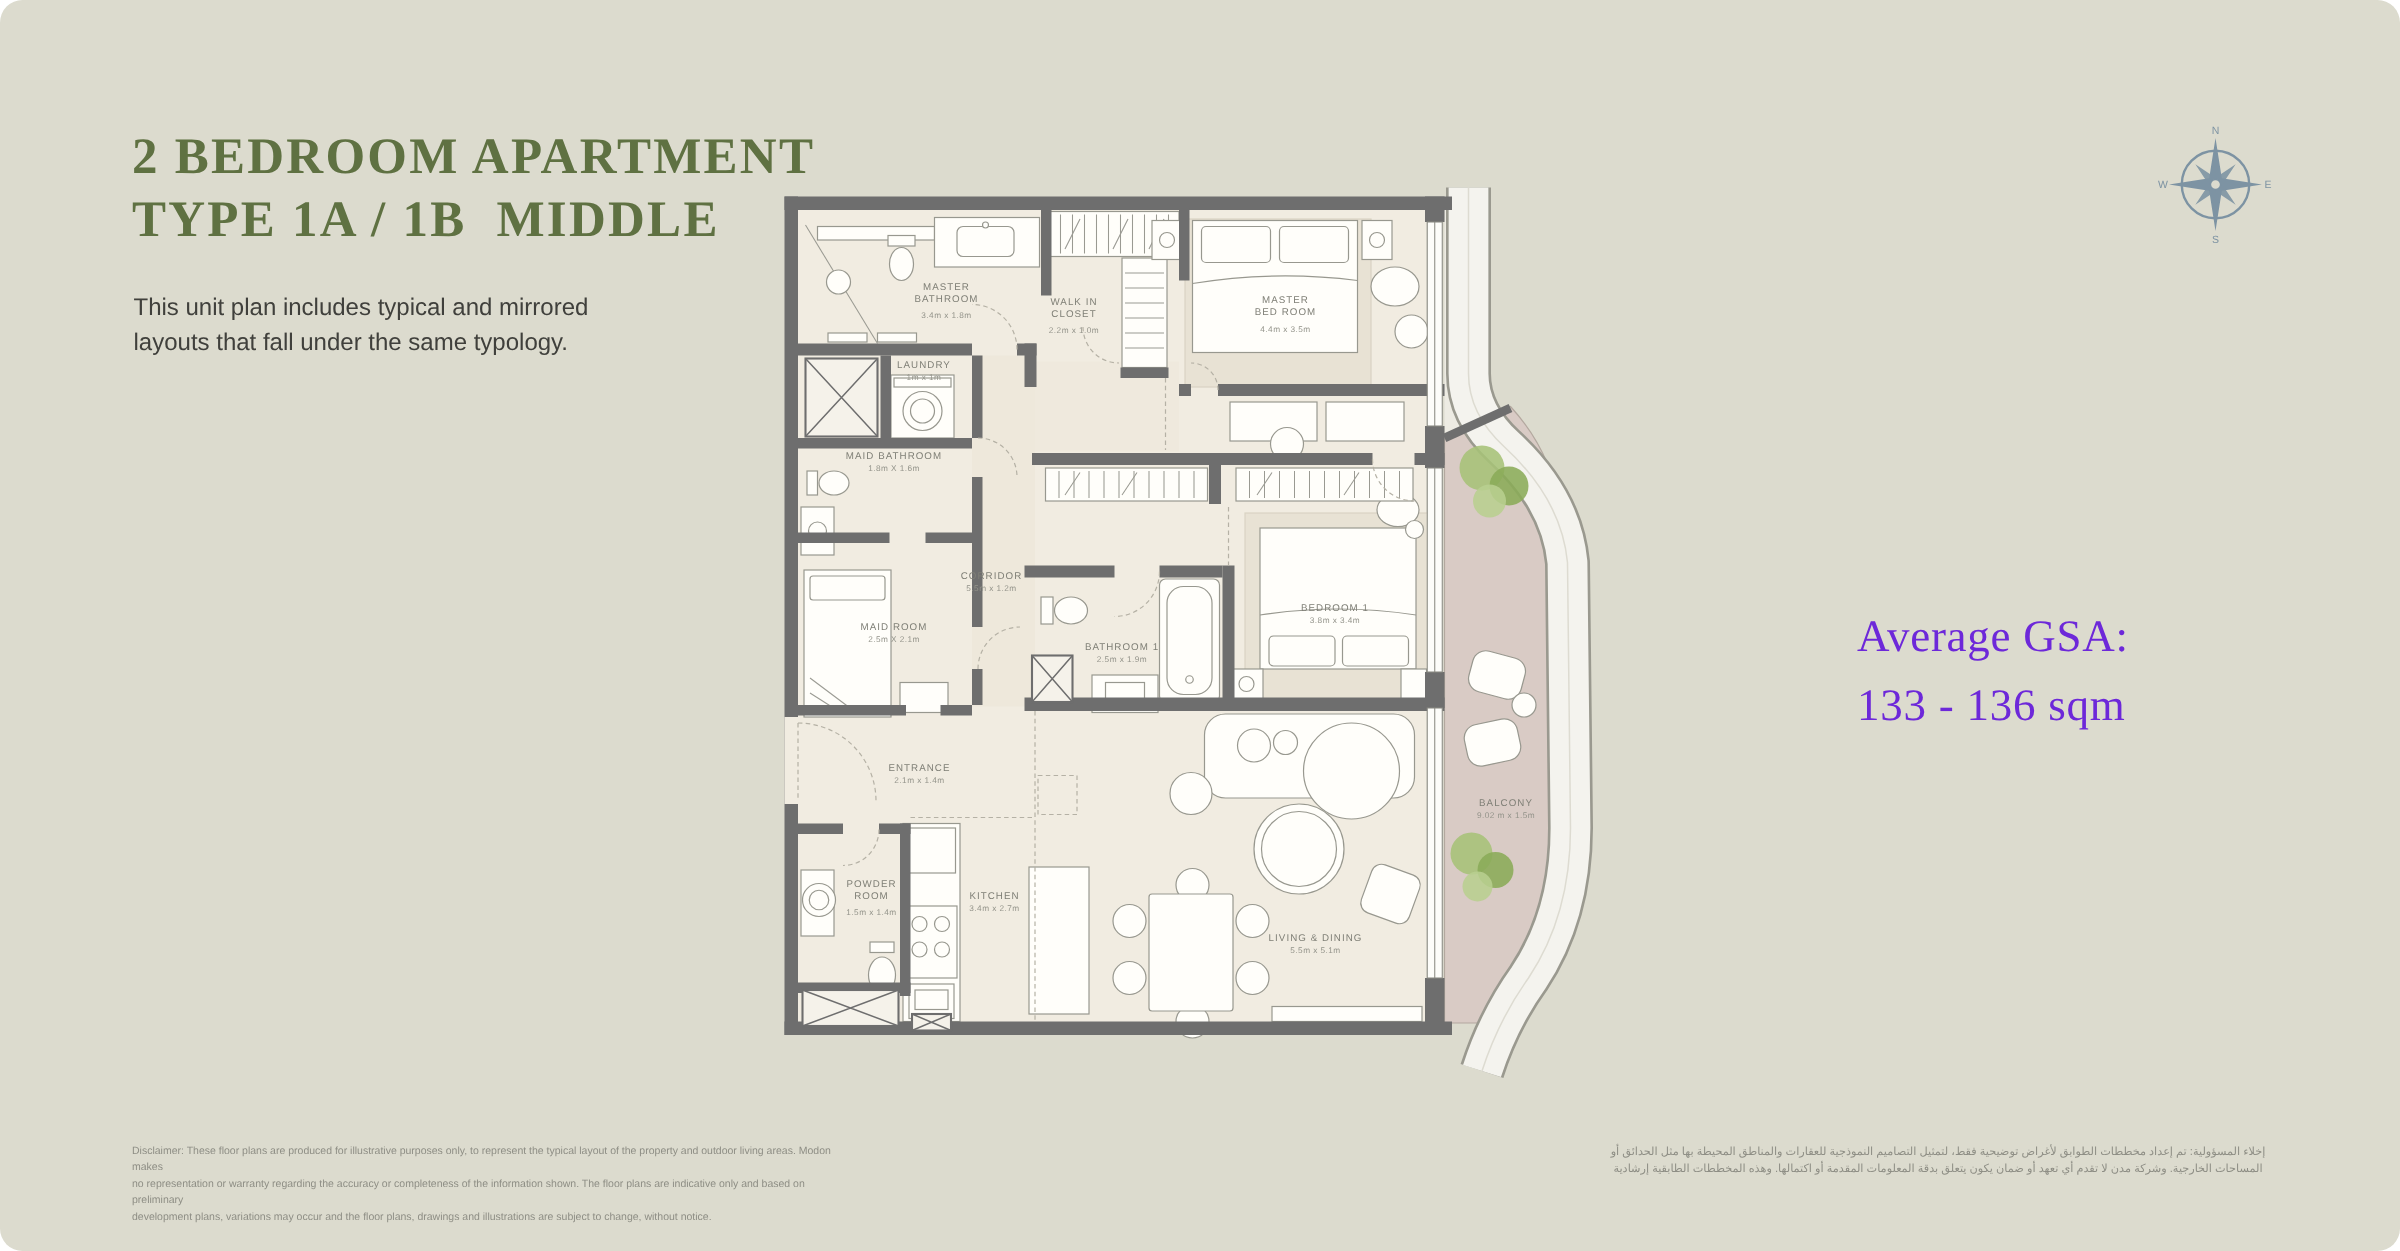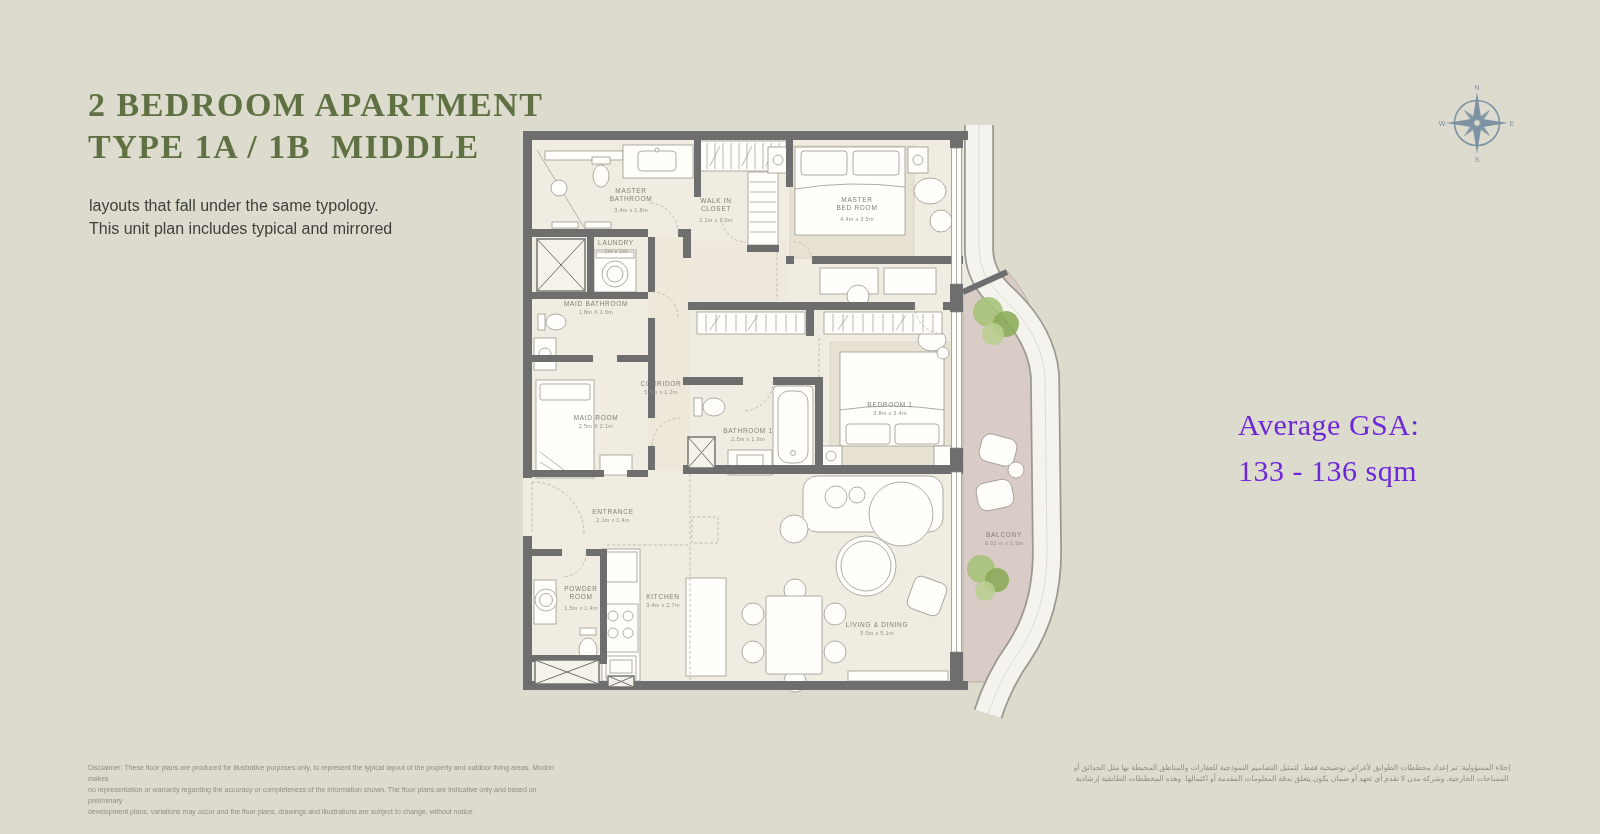--- a/index.html
+++ b/index.html
@@ -1,17 +1,17 @@
 <!DOCTYPE html>
 <html><head>
 <meta charset="utf-8">
 <style>
   html,body{margin:0;padding:0;}
   .page{position:relative;width:1600px;height:834px;background:#dcdbce;overflow:hidden;
-        font-family:"Liberation Sans",sans-serif;}
+        font-family:"Liberation Sans",sans-serif;border-radius:15px;}
   .title{position:absolute;left:88px;top:84px;color:#5f7142;
          font-family:"Liberation Serif",serif;font-weight:600;font-size:34px;
          line-height:42px;letter-spacing:1.5px;}
   .title div{white-space:pre;}
   .subtitle{position:absolute;left:89px;top:194px;color:#40403c;font-size:16px;line-height:23px;}
   .gsa{position:absolute;left:1238px;top:402px;color:#6d28d9;
        font-family:"Liberation Serif",serif;font-size:30px;line-height:46px;letter-spacing:.5px;}
   .disc-en{position:absolute;left:88px;top:762px;width:470px;color:#8e8e85;
            font-size:7px;line-height:11px;}
   .disc-ar{position:absolute;right:88px;top:762px;width:440px;color:#8e8e85;
@@ -29,22 +29,22 @@
 <body>
 
 <div class="page">
 
   <div class="title">
     <div>2 BEDROOM APARTMENT</div>
     <div>TYPE 1A / 1B  MIDDLE</div>
   </div>
 
   <div class="subtitle">
+    <div>This unit plan includes typical and mirrored</div>
     <div>layouts that fall under the same typology.</div>
-    <div>This unit plan includes typical and mirrored</div>
   </div>
 
   <svg class="compass" width="80" height="80" viewBox="-40 -40 80 80">
     <g stroke="#7d93a3" fill="#7d93a3">
       <circle r="22.5" fill="none" stroke-width="1.6"></circle>
       <g transform="rotate(45)" opacity=".9">
         <path stroke="none" d="M0,-19 L3.2,-3.2 L19,0 L3.2,3.2 L0,19 L-3.2,3.2 L-19,0 L-3.2,-3.2 Z"></path>
       </g>
       <path stroke="none" d="M0,-31 L4.2,-4.2 L31,0 L4.2,4.2 L0,31 L-4.2,4.2 L-31,0 L-4.2,-4.2 Z"></path>
       <circle r="3.4" fill="#dcdbce" stroke-width="1"></circle>

